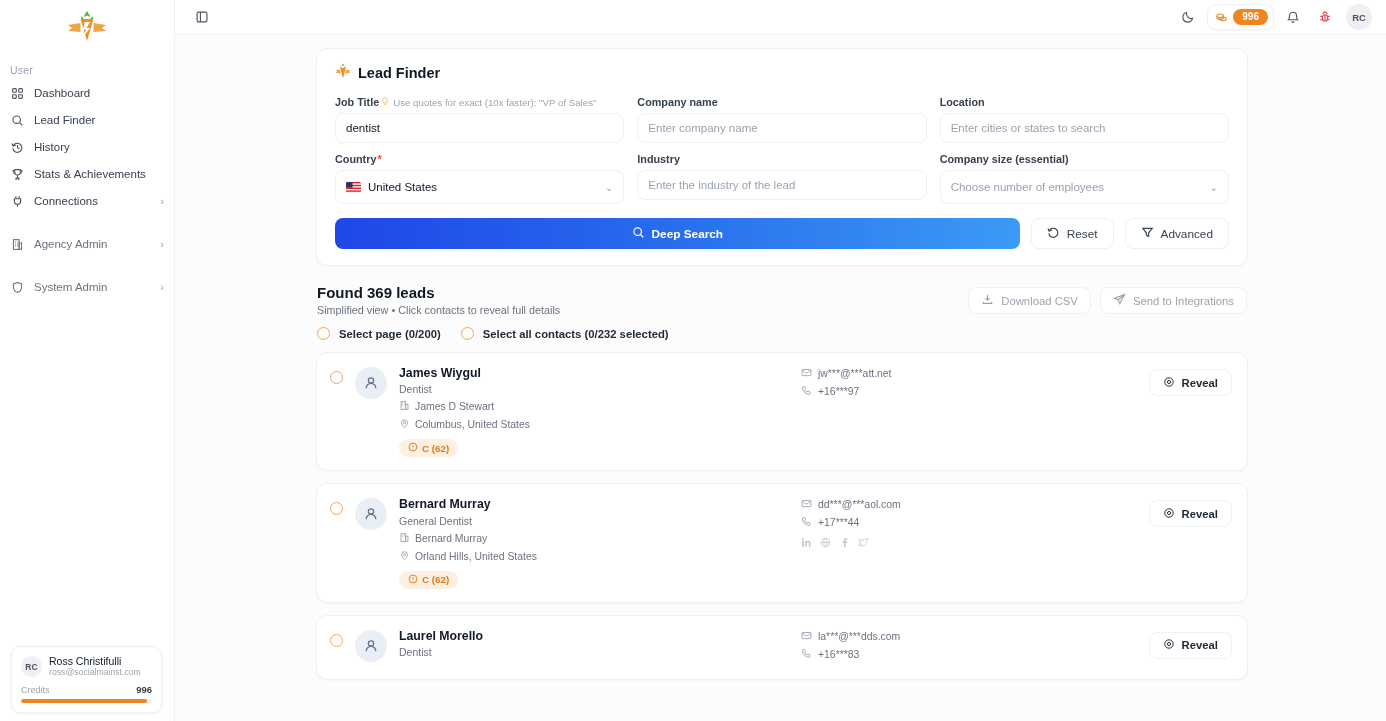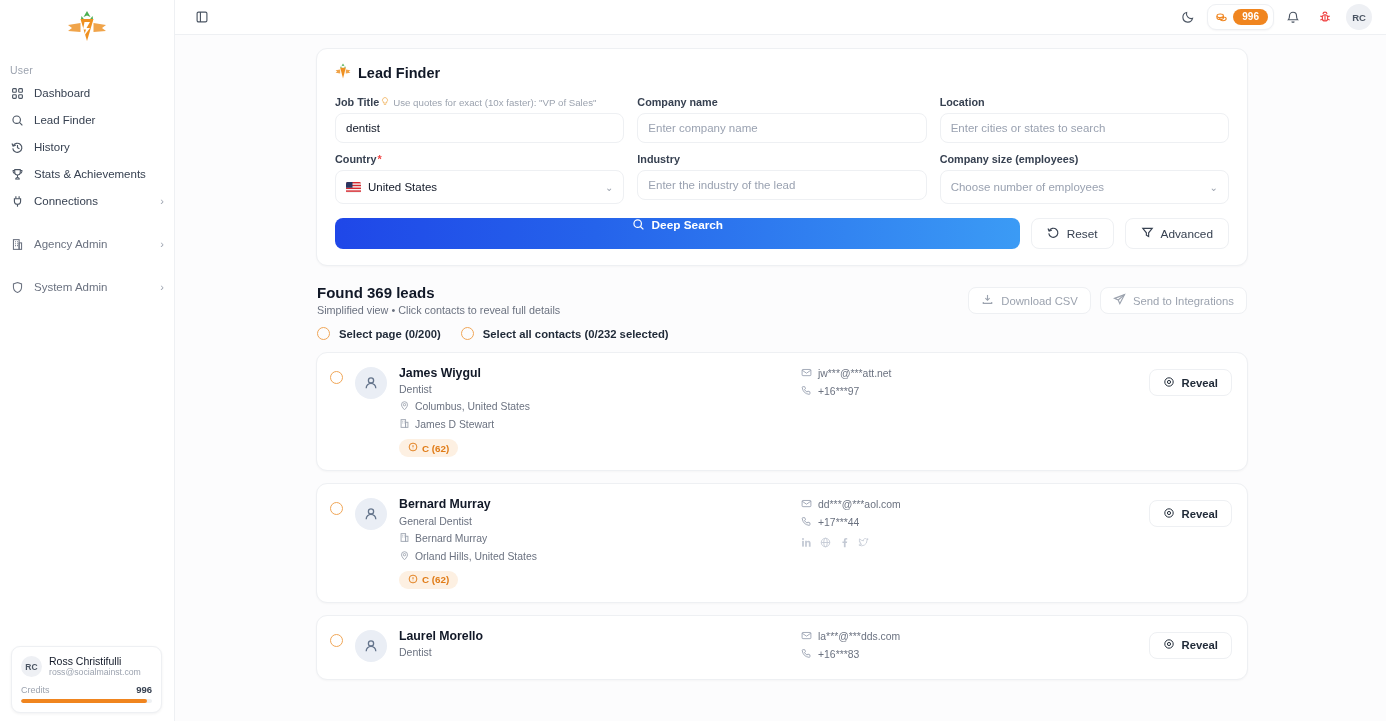--- a/index.html
+++ b/index.html
@@ -119,21 +119,21 @@
   .select.placeholder-txt { color: #9aa2b1; }
   .select .sval { flex: 1; }
   .select .caret { color: #9ca3af; font-size: 10px; }
   .flag { width: 15px; height: 11px; border-radius: 1.5px; overflow: hidden; display: block; flex: 0 0 15px; }
 
   .actions { display: flex; gap: 11px; margin-top: 14px; }
   .btn-deep {
     flex: 1; height: 31px; border-radius: 8px; border: none; cursor: pointer;
     background: linear-gradient(90deg, #1f47e8 0%, #2563eb 38%, #3b9bf5 100%);
     color: #fff; font-size: 11.8px; font-weight: 700;
-    display: flex; align-items: flex-start; justify-content: center; gap: 7px;
+    display: flex; align-items: center; justify-content: center; gap: 7px;
     font-family: "Liberation Sans", sans-serif;
   }
   .btn-ghost {
     height: 31px; border: 1px solid #eef0f3; border-radius: 8px; background: #fff;
     color: #374151; font-size: 11.8px; cursor: pointer; padding: 0 15px;
     display: flex; align-items: center; justify-content: center; gap: 7px;
     font-family: "Liberation Sans", sans-serif;
   }
   .btn svg, .btn-ghost svg, .btn-deep svg { width: 13px; height: 13px; }
 
@@ -457,21 +457,21 @@
 
             <div>
               <div class="field-label">
                 <span>Industry</span>
               </div>
               <input class="input" placeholder="Enter the industry of the lead" style="">
             </div>
 
             <div>
               <div class="field-label">
-                <span>Company size (employees)</span>
+                <span>Company size (essential)</span>
               </div>
               <div class="select placeholder-txt">
                 <span class="sval">Choose number of employees</span>
                 <span class="caret">⌄</span>
               </div>
             </div>
           </div>
 
           <div class="actions">
             <button class="btn-deep">
@@ -548,41 +548,41 @@
     <span class="lead-check"></span>
     <span class="lead-avatar">
       <svg viewBox="0 0 16 16" fill="none" stroke="currentColor" stroke-width="1.3">
                   <circle cx="8" cy="5.4" r="2.6"></circle>
                   <path d="M3.2 13.2a4.8 4.8 0 0 1 9.6 0"></path>
                 </svg>
     </span>
     <div class="lead-main">
       <div class="lead-name">James Wiygul</div>
       <div class="lead-role">Dentist</div>
-      <div class="meta-line ml-loc">
-        <span>
-          <svg viewBox="0 0 16 16" fill="none" stroke="currentColor" stroke-width="1.3">
-                      <path d="M8 14.2s4.4-4.2 4.4-7.3a4.4 4.4 0 1 0-8.8 0C3.6 10 8 14.2 8 14.2Z"></path>
-                      <circle cx="8" cy="6.8" r="1.7"></circle>
-                    </svg>
-        </span>
-        <span>Columbus, United States</span>
-      </div>
       <div class="meta-line ml-company">
         <span>
           <svg viewBox="0 0 16 16" fill="none" stroke="currentColor" stroke-width="1.3">
                       <rect x="3" y="2.4" width="6.6" height="11.2"></rect>
                       <rect x="9.6" y="6.2" width="3.4" height="7.4"></rect>
                       <line x1="4.8" y1="4.8" x2="5.8" y2="4.8"></line>
                       <line x1="7" y1="4.8" x2="8" y2="4.8"></line>
                       <line x1="4.8" y1="7.2" x2="5.8" y2="7.2"></line>
                       <line x1="7" y1="7.2" x2="8" y2="7.2"></line>
                     </svg>
         </span>
         <span>James D Stewart</span>
+      </div>
+      <div class="meta-line ml-loc">
+        <span>
+          <svg viewBox="0 0 16 16" fill="none" stroke="currentColor" stroke-width="1.3">
+                      <path d="M8 14.2s4.4-4.2 4.4-7.3a4.4 4.4 0 1 0-8.8 0C3.6 10 8 14.2 8 14.2Z"></path>
+                      <circle cx="8" cy="6.8" r="1.7"></circle>
+                    </svg>
+        </span>
+        <span>Columbus, United States</span>
       </div>
       <span class="lead-badge">
         <span>
           <svg viewBox="0 0 16 16" fill="none" stroke="currentColor" stroke-width="1.5">
                       <circle cx="8" cy="8" r="6.2"></circle>
                       <line x1="8" y1="5" x2="8" y2="8.6"></line>
                       <circle cx="8" cy="11" r=".7" fill="currentColor" stroke="none"></circle>
                     </svg>
         </span>
         <span>C (62)</span>

